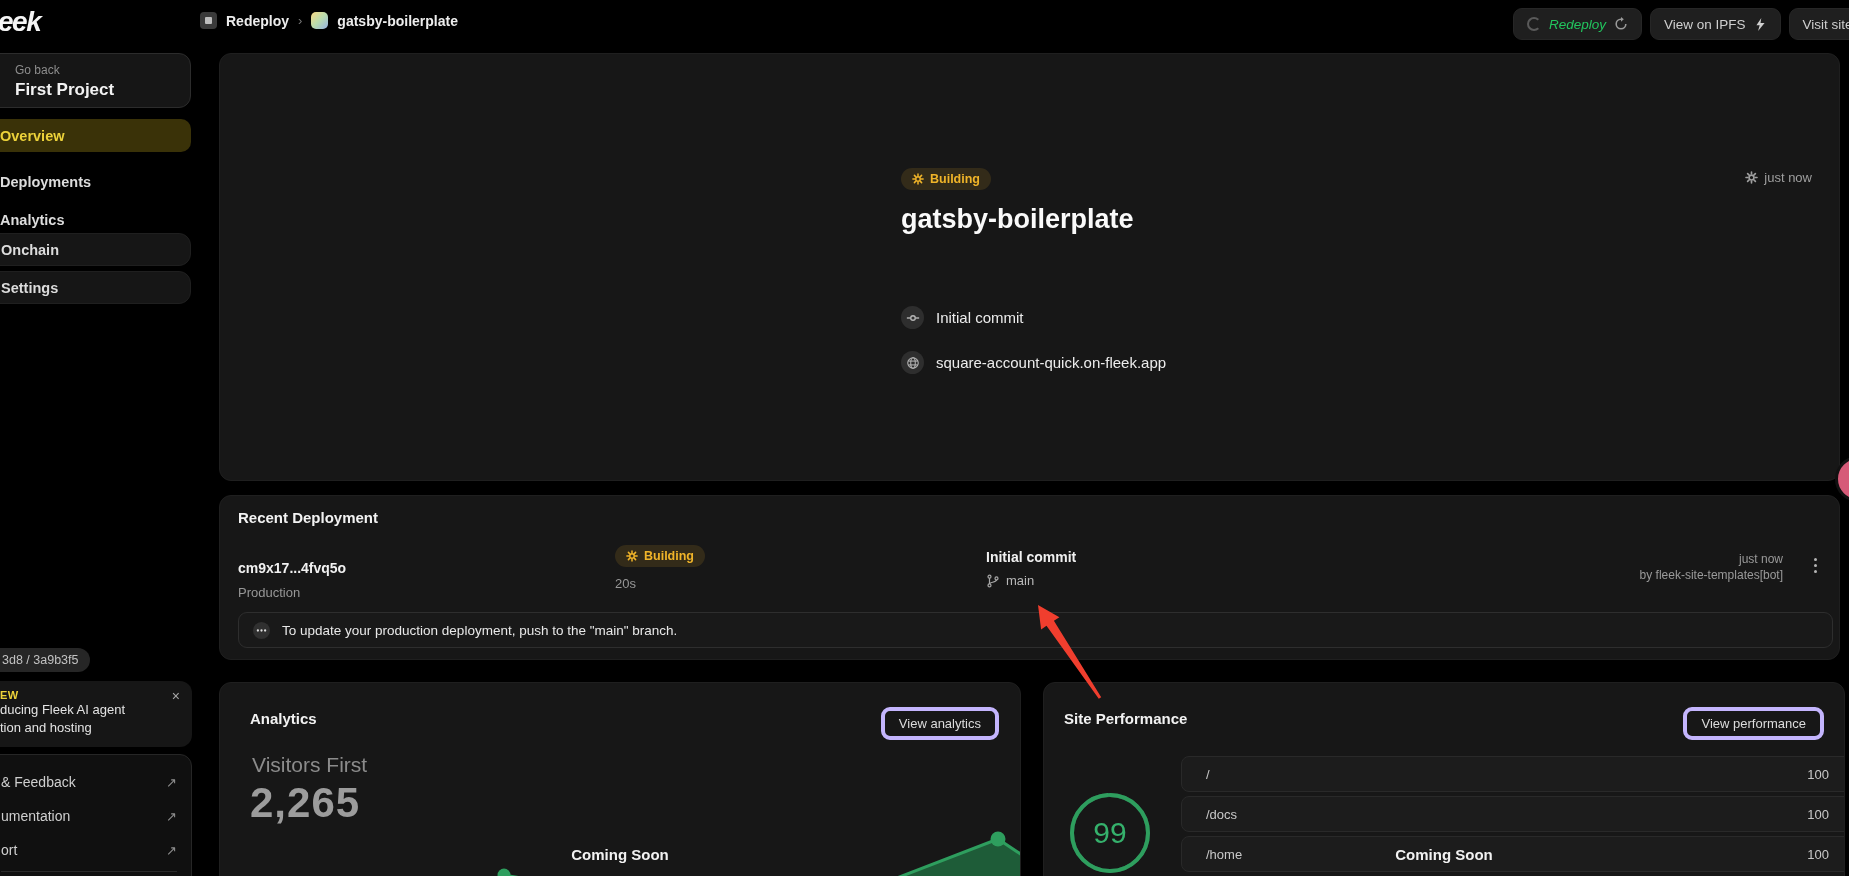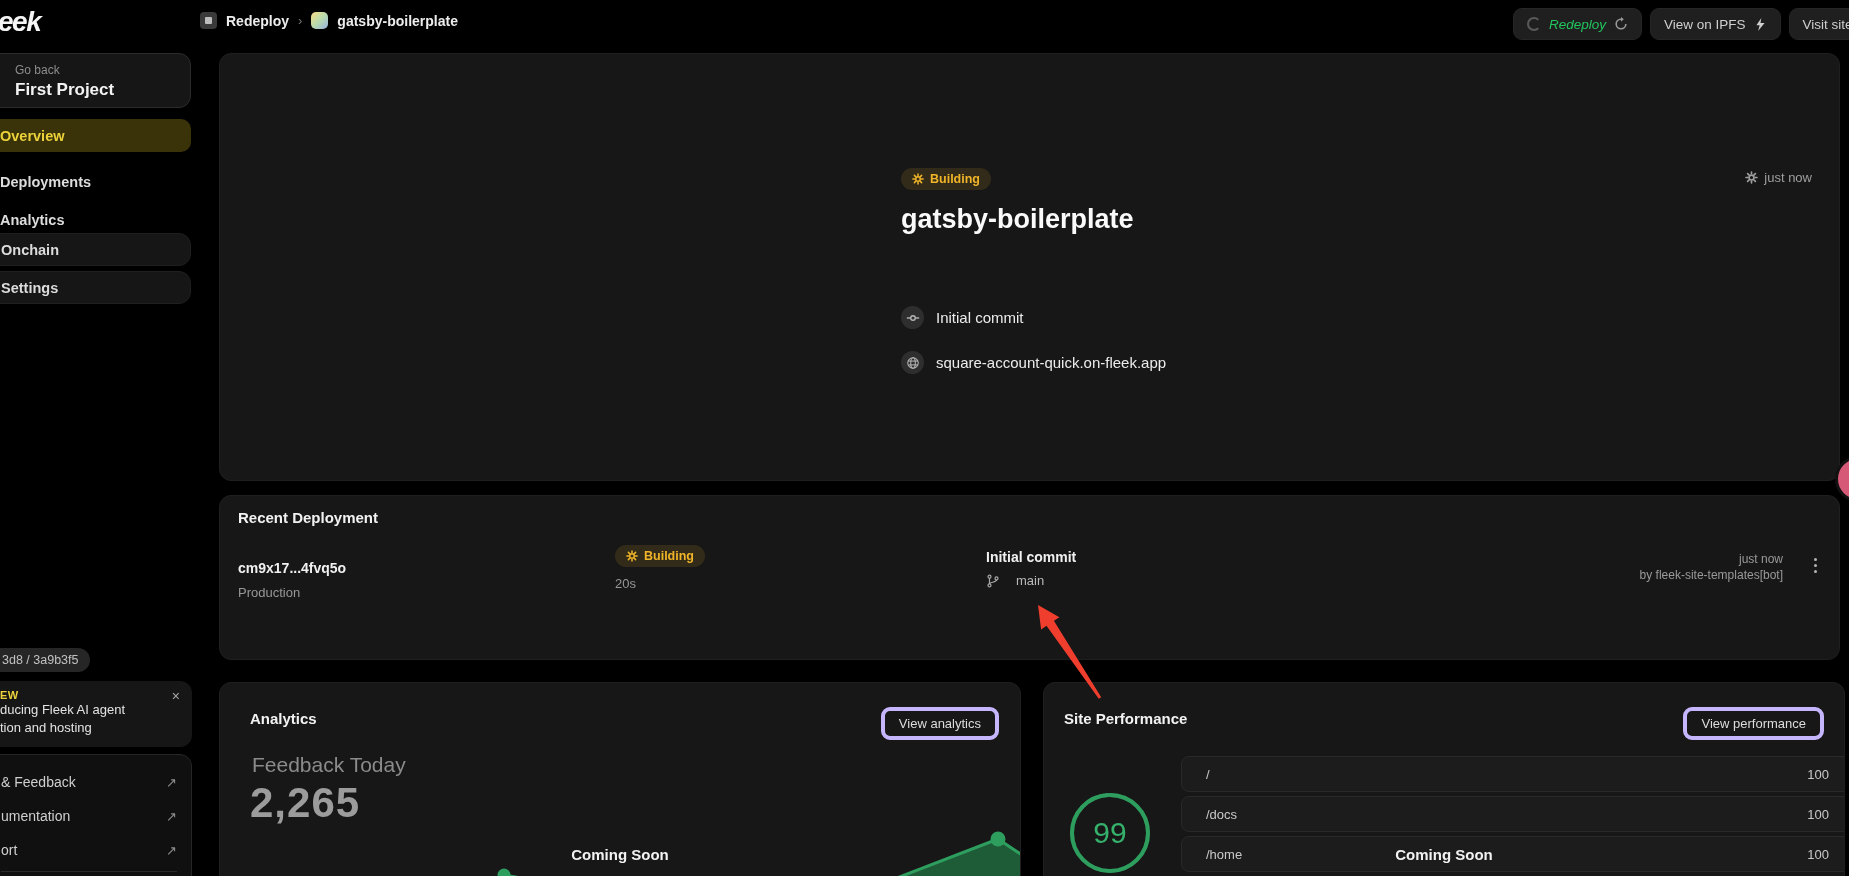--- a/index.html
+++ b/index.html
@@ -52,21 +52,21 @@
   .icircle{width:23px;height:23px;border-radius:50%;background:#2e2e2e;display:flex;align-items:center;justify-content:center;color:#b5b5b5;}
   .bbadge{background:#2a2a2a;color:#b2b2b2;font-size:12px;border-radius:6px;padding:3px 9px;font-weight:600;}
   
   .recent{left:219px;top:495px;width:1621px;height:165px;}
   .rhead{position:absolute;left:18px;top:13px;font-size:15px;font-weight:700;color:#f2f2f2;}
   .rc1{position:absolute;left:18px;top:64px;}
   .rc2{position:absolute;left:395px;top:49px;}
   .rc3{position:absolute;left:766px;top:53px;}
   .rid,.rcm{font-size:14px;font-weight:700;color:#f0f0f0;}
   .rsub{font-size:13px;color:#979797;margin-top:9px;}
-  .rbranch{display:flex;align-items:center;gap:16px;font-size:13px;color:#b9b9b9;margin-top:8px;}
+  .rbranch{display:flex;align-items:center;gap:6px;font-size:13px;color:#b9b9b9;margin-top:8px;}
   .rtime{position:absolute;right:56px;top:55px;text-align:right;font-size:12px;color:#9a9a9a;line-height:16px;}
   .kebab{position:absolute;right:18px;top:58px;display:flex;flex-direction:column;gap:3px;padding:4px;cursor:pointer;}
   .kebab i{width:3px;height:3px;border-radius:50%;background:#b5b5b5;display:block;}
   .infobar{position:absolute;left:18px;top:116px;width:1595px;height:36px;border:1px solid #2e2e2e;border-radius:9px;display:flex;align-items:center;gap:11px;padding:0 13px;background:#191919;}
   .infobar span{font-size:13.5px;color:#e8e8e8;}
   
   .analytics{left:219px;top:682px;width:802px;height:240px;overflow:hidden;}
   .chead{position:absolute;left:30px;top:27px;font-size:15px;font-weight:700;color:#f2f2f2;}
   .cbtn{position:absolute;right:21px;top:24px;height:33px;border:4px solid #c4b5fd;border-radius:9px;background:transparent;color:#dcdcdc;font-size:13px;padding:0 14px;font-family:"Liberation Sans",sans-serif;cursor:pointer;}
   .vlabel{position:absolute;left:32px;top:70px;font-size:21px;color:#8b8b8b;}
@@ -287,32 +287,38 @@
     </div>
     <div class="rtime">
       <div>just now</div>
       <div>by fleek-site-templates[bot]</div>
     </div>
     <div class="kebab">
         <i></i>
         <i></i>
         <i></i>
       </div>
+    <div class="infobar">
+      <svg width="19" height="19">
+          <use href="#bubble"></use>
+        </svg>
+      <span>To update your production deployment, push to the "main" branch.</span>
+    </div>
   </div>
 
   <div class="card analytics">
     <svg class="chart" width="802" height="240" viewBox="0 0 802 240">
       <polygon points="284,192 560,240 778,156 802,172 802,240 284,240" fill="#1e5c38"></polygon>
       <polyline points="284,192 560,240 778,156 802,172" fill="none" stroke="#2e9e5e" stroke-width="3"></polyline>
       <circle cx="284" cy="192" r="6.5" fill="#2e9e5e"></circle>
       <circle cx="778" cy="156" r="7.5" fill="#2e9e5e"></circle>
     </svg>
     <div class="chead">Analytics</div>
     <button class="cbtn">View analytics</button>
-    <div class="vlabel">Feedback Today</div>
+    <div class="vlabel">Visitors First</div>
     <div class="vvalue">2,265</div>
     <div class="soon">Coming Soon</div>
   </div>
 
   <div class="card perf">
     <div class="chead" style="left:20px">Site Performance</div>
     <button class="cbtn" style="right:20px">View performance</button>
     <div class="score">
       <svg width="84" height="84" viewBox="0 0 84 84">
         <circle cx="42" cy="42" r="38" fill="none" stroke="#235c40" stroke-width="4"></circle>

